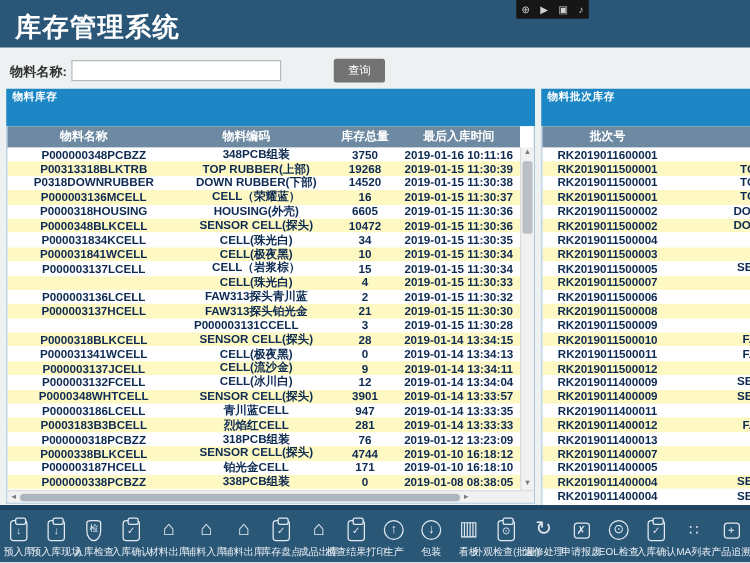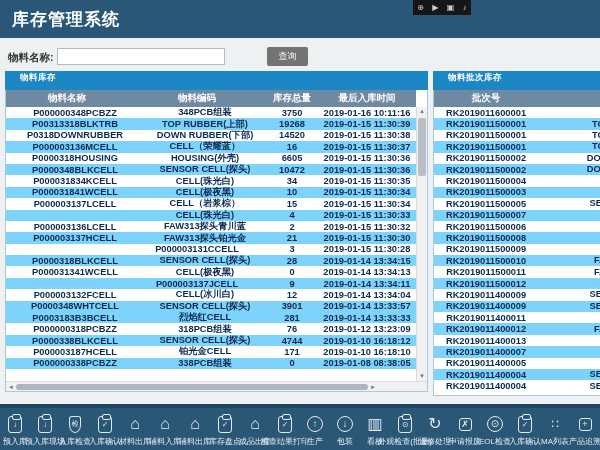--- a/index.html
+++ b/index.html
@@ -2,48 +2,48 @@
 <html><head>
 <meta charset="utf-8">
 <style>
   * { margin:0; padding:0; box-sizing:border-box; }
   html,body { width:600px; height:450px; overflow:hidden; }
   body { font-family:"Liberation Sans","DejaVu Sans",sans-serif; }
   .app { position:relative; width:600px; height:450px; background:#eef1f1; overflow:hidden; }
 
   
   .hdr { position:absolute; left:0; top:0; width:600px; height:38px; background:#2a5778; }
-  .hdr h1 { position:absolute; left:12px; top:8px; font-size:17px; font-weight:bold; color:#fff; letter-spacing:1px; }
+  .hdr h1 { position:absolute; left:12px; top:8px; font-size:21px; font-weight:bold; color:#fff; letter-spacing:1px; }
   .overlay { position:absolute; left:413px; top:0; width:58px; height:15px; background:#161616;
              display:flex; align-items:center; justify-content:space-around; }
   .overlay span { color:#cfcfcf; font-size:8px; line-height:8px; cursor:pointer; }
 
   
   .searchbar { position:absolute; left:0; top:38px; width:600px; height:32px; }
   .searchbar label { position:absolute; left:8px; top:13px; font-size:10.5px; color:#333; font-weight:bold; }
   .searchbar input { position:absolute; left:57px; top:10px; width:168px; height:17px;
                      border:1px solid #b7babd; background:#fff; font-size:10px; padding:0 3px; outline:none; }
   .searchbar button { position:absolute; left:267px; top:9px; width:41px; height:19px; border:none;
                       background:#737373; color:#fff; font-size:9px; border-radius:2px; cursor:pointer; }
 
   
   .panel { position:absolute; top:71px; }
   .panel.left  { left:5px;   width:423px; }
   .panel.right { left:433px; width:300px; }
-  .p-title { height:19px; background:#1d87c5; color:#fff; font-size:8.5px; font-weight:bold;
-             line-height:13px; padding-left:15px; letter-spacing:0.5px; }
+  .p-title { height:30px; background:#1d87c5; color:#fff; font-size:8.5px; font-weight:bold;
+             line-height:13px; padding-left:5px; letter-spacing:0.5px; }
   .p-body { position:relative; background:#fff; border:1px solid #a9c8dc; border-top:none; }
   .thead { display:flex; height:17px; background:#6e8aa3; color:#fff; font-size:9.5px; font-weight:bold; }
   .thead .th { display:flex; align-items:center; justify-content:center; }
   .panel.left .thead { margin-right:11px; }
   .rows { overflow:hidden; }
   .panel.left  .rows { height:274px; margin-right:11px; }
   .panel.right .rows { height:288px; }
   .tr { display:flex; height:11.4px; align-items:center; background:#fff; cursor:default;justify-content:flex-end; }
-  .tr.alt { background:#7dd3fc; }
+  .tr.alt { background:#fef9c3; }
   .td { font-size:9.3px; font-weight:bold; color:#0d2a52; text-align:center; white-space:nowrap; overflow:hidden; }
   .c-code{width:138px;} .c-name{width:122px;} .c-qty{width:52px;} .c-time{width:98px;}
   .c-batch{width:104px;} .c-name2{flex:1; text-align:center;}
 
   
   .vscroll { position:absolute; right:0; top:17px; bottom:10px; width:11px; background:#f1f1f1;
              border-left:1px solid #dcdcdc; font-size:6px; color:#777; text-align:center; }
   .vscroll .arr { display:block; height:9px; line-height:9px; }
   .vthumb { position:absolute; left:1px; right:1px; top:11px; height:58px; background:#b9bfc5; border-radius:2px; }
   .vscroll .arr.down { position:absolute; bottom:0; left:0; right:0; }
@@ -207,38 +207,45 @@
 
           <div class="tr">
             <span class="td c-code">P000031341WCELL</span>
             <span class="td c-name">CELL(极夜黑)</span>
             <span class="td c-qty">0</span>
             <span class="td c-time">2019-01-14 13:34:13</span>
           </div>
 
           <div class="tr alt">
             <span class="td c-code">P000003137JCELL</span>
+            <span class="td c-name">CELL(流沙金)</span>
             <span class="td c-qty">9</span>
             <span class="td c-time">2019-01-14 13:34:11</span>
           </div>
 
           <div class="tr">
             <span class="td c-code">P000003132FCELL</span>
             <span class="td c-name">CELL(冰川白)</span>
             <span class="td c-qty">12</span>
             <span class="td c-time">2019-01-14 13:34:04</span>
           </div>
 
           <div class="tr alt">
             <span class="td c-code">P0000348WHTCELL</span>
             <span class="td c-name">SENSOR CELL(探头)</span>
             <span class="td c-qty">3901</span>
             <span class="td c-time">2019-01-14 13:33:57</span>
           </div>
 
+          <div class="tr">
+            <span class="td c-code">P000003186LCELL</span>
+            <span class="td c-name">青川蓝CELL</span>
+            <span class="td c-qty">947</span>
+            <span class="td c-time">2019-01-14 13:33:35</span>
+          </div>
 
           <div class="tr alt">
             <span class="td c-code">P0003183B3BCELL</span>
             <span class="td c-name">烈焰红CELL</span>
             <span class="td c-qty">281</span>
             <span class="td c-time">2019-01-14 13:33:33</span>
           </div>
 
           <div class="tr">
             <span class="td c-code">P000000318PCBZZ</span>

